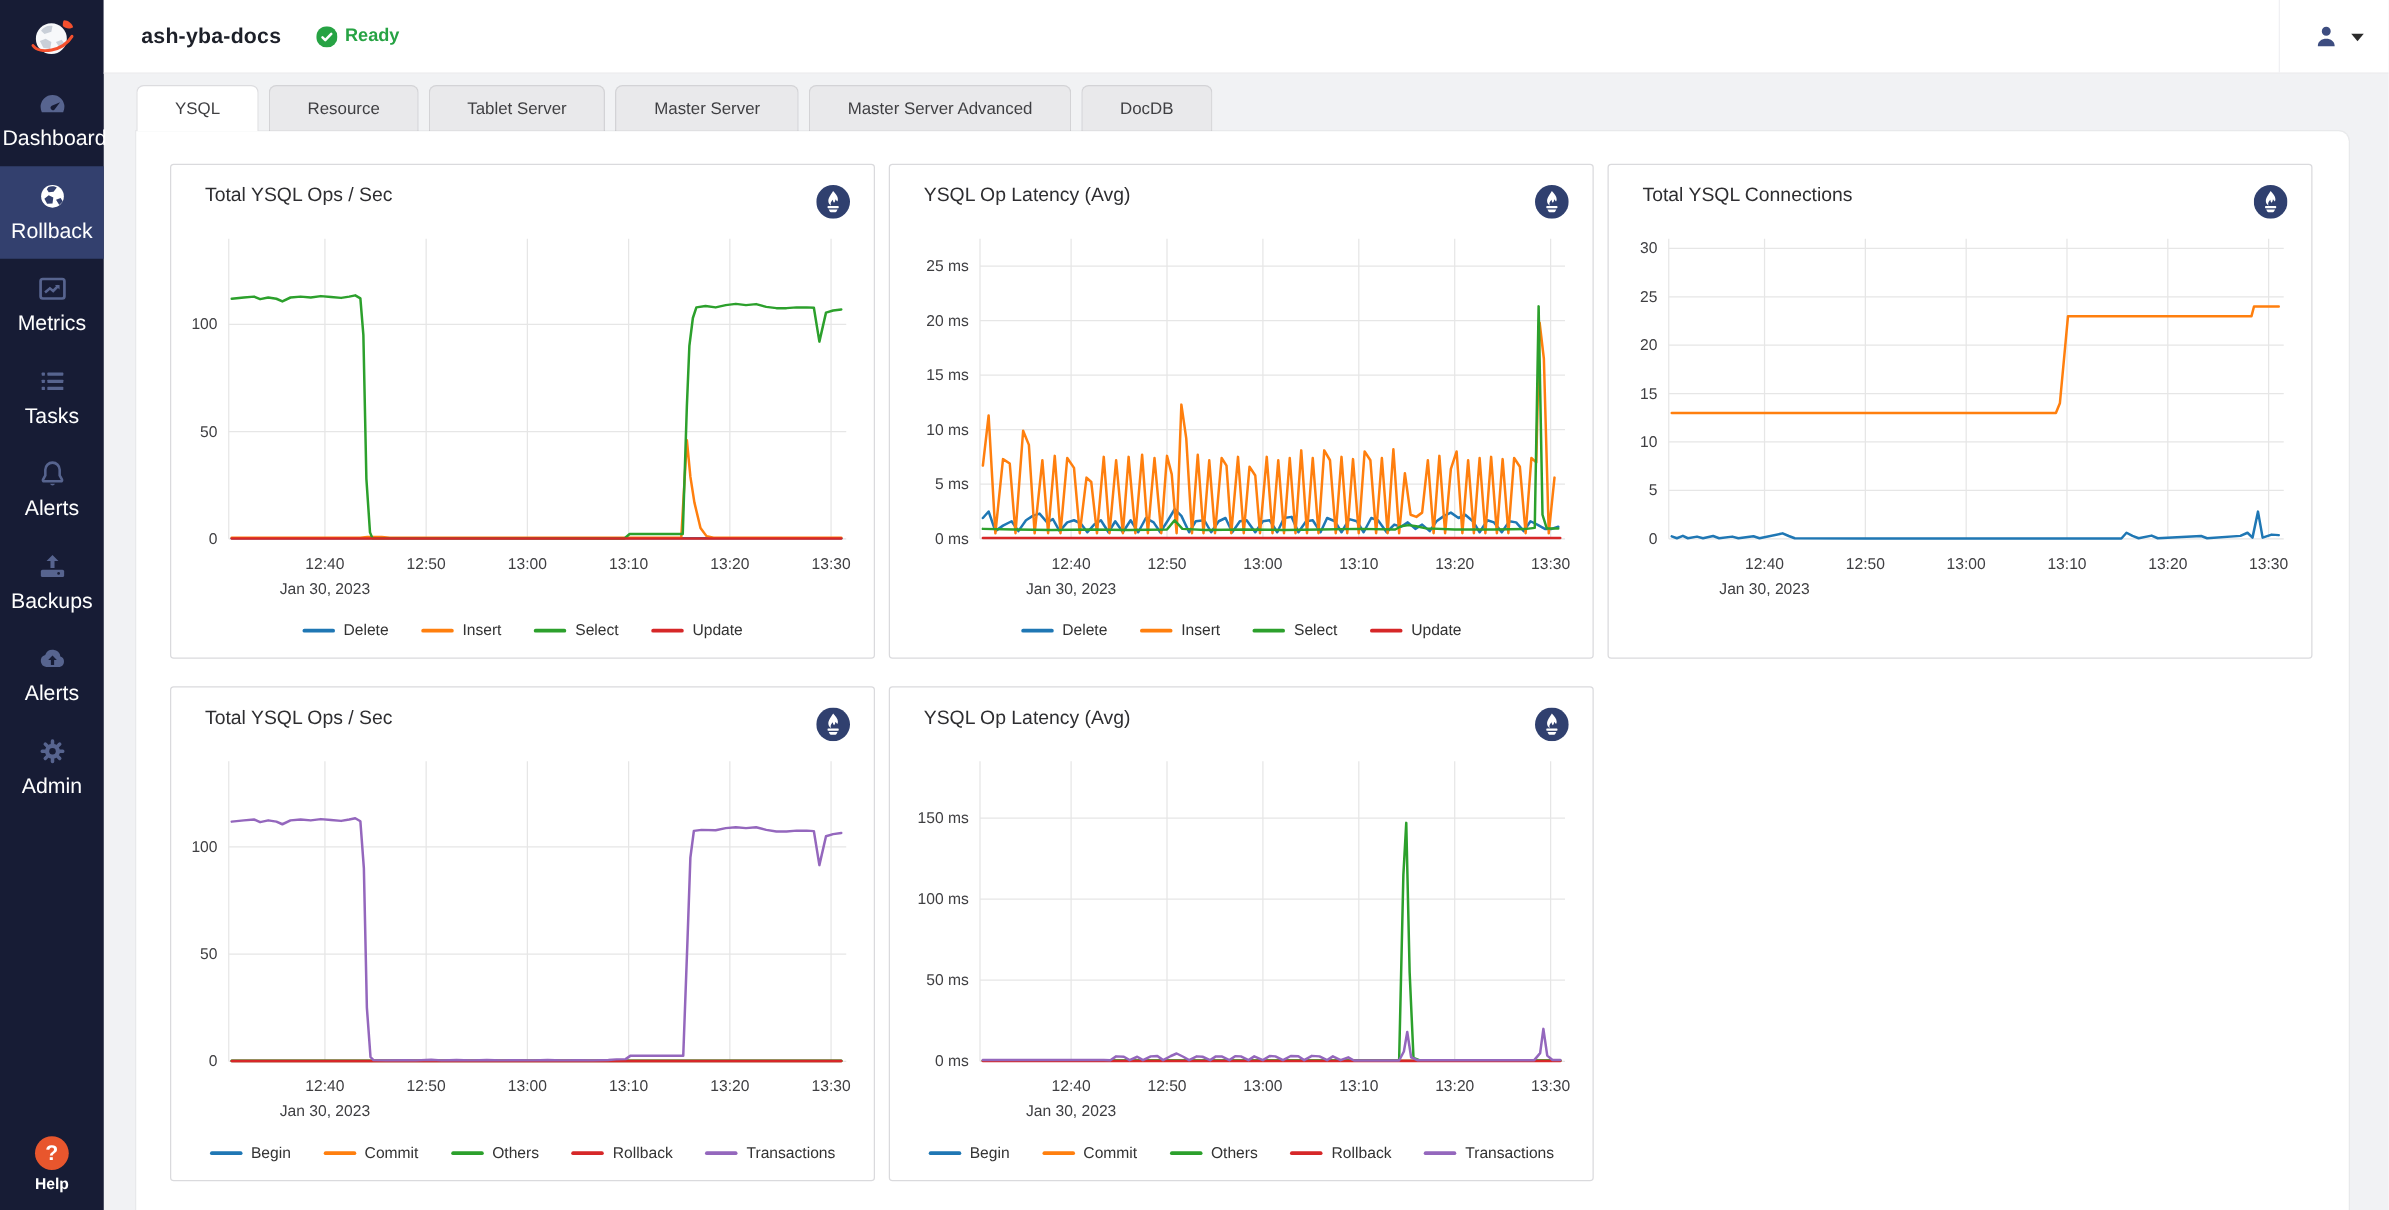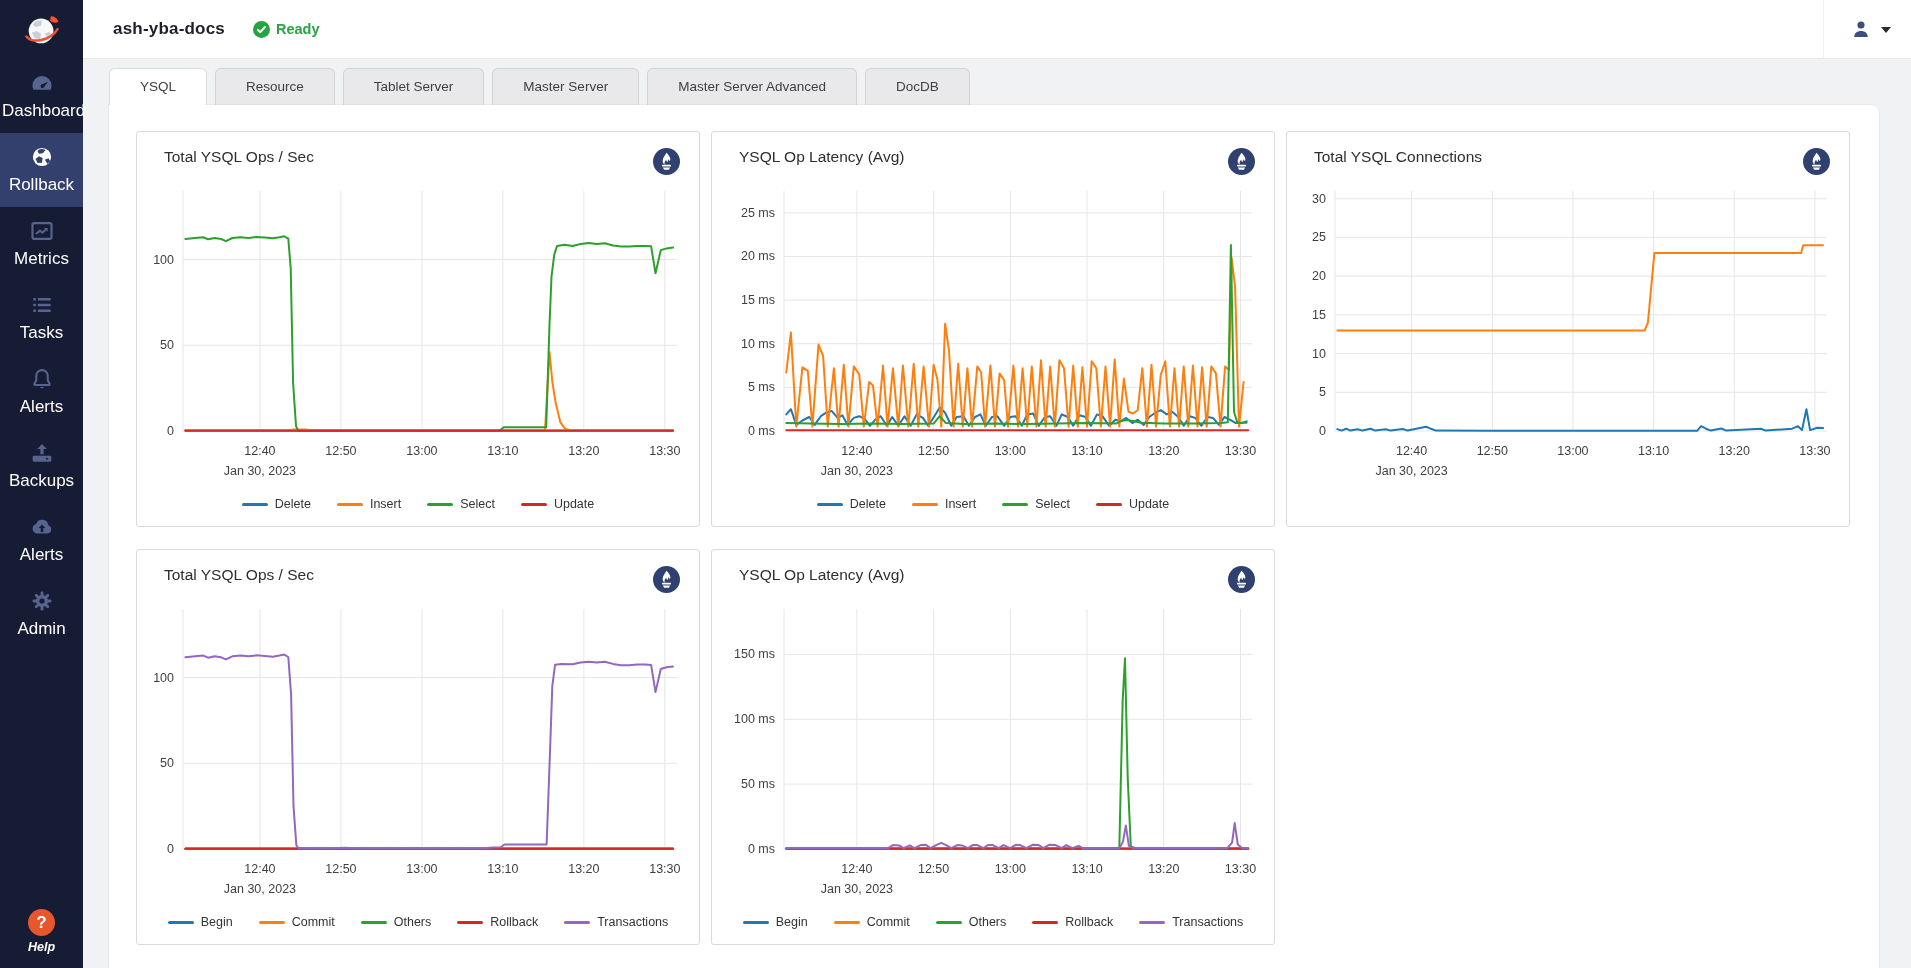--- a/index.html
+++ b/index.html
@@ -15,21 +15,21 @@
   .logo { height:59px; display:flex; align-items:center; justify-content:center; }
   .nav-item { padding:11px 2px 12px; text-align:center; cursor:pointer; }
   .nav-item .ico { display:block; height:27px; color:#57648f; }
   .nav-item .ico svg { width:26px; height:26px; }
   .nav-item .lbl { display:block; margin-top:4px; font-size:17px; color:#ffffff; font-weight:normal; }
   .nav-item.active { background:#33406e; }
   .nav-item.active .ico { color:#ffffff; }
   .help-wrap { margin-top:auto; padding:12px 0 14px; text-align:center; cursor:pointer; }
   .help-circle { width:27px; height:27px; margin:0 auto 4px; border-radius:50%; background:#e8562d;
                  color:#fff; font-weight:bold; font-size:17px; line-height:27px; text-align:center; }
-  .help-lbl { font-size:12.5px; color:#fff; font-weight:bold;font-style:italic; }
+  .help-lbl { font-size:12.5px; color:#fff; font-weight:bold; }
   
   .main { flex:1; min-width:0; display:flex; flex-direction:column; }
   .topbar { height:59px; flex-shrink:0; background:#fff; border-bottom:1px solid #e9e9ec;
             display:flex; align-items:center; padding-left:30px; }
   .uni-title { font-size:17px; font-weight:bold; color:#1d2029; letter-spacing:.2px; }
   .ready { display:flex; align-items:center; gap:6px; margin-left:28px;
            color:#27a344; font-weight:bold; font-size:14.5px; }
   .top-right { margin-left:auto; height:100%; display:flex; align-items:center; gap:7px;
                border-left:1px solid #f0f0f3; padding:0 20px 0 24px; cursor:pointer; }
   .caret { width:0; height:0; border-left:5px solid transparent; border-right:5px solid transparent;

